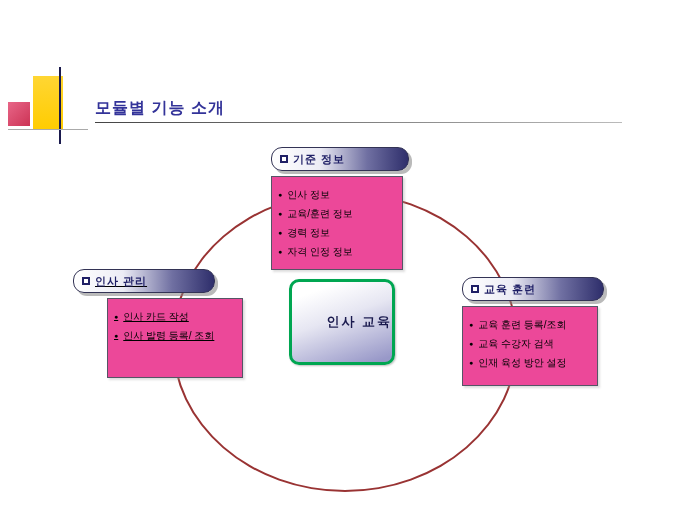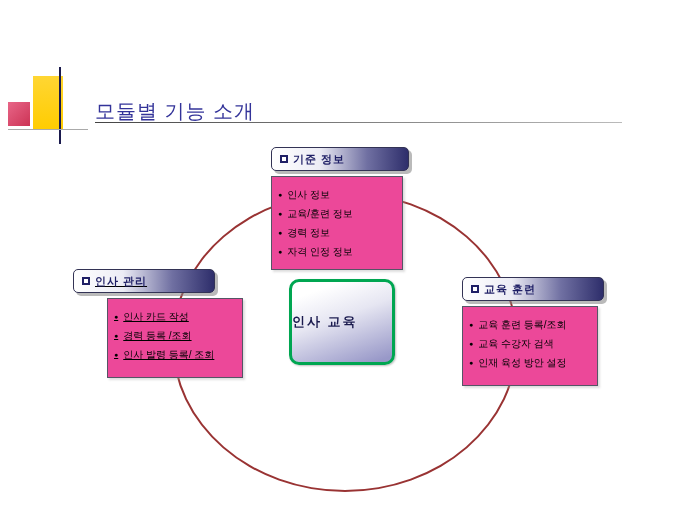--- a/index.html
+++ b/index.html
@@ -14,40 +14,40 @@
 
   
   .deco-yellow{position:absolute; left:33px; top:76px; width:30px; height:54px;
     background:linear-gradient(180deg, #ffd633, var(--deco-yellow));}
   .deco-red{position:absolute; left:8px; top:102px; width:22px; height:24px;
     background:linear-gradient(135deg, #e86688, var(--deco-red));}
   .deco-vline{position:absolute; left:59px; top:67px; width:2px; height:77px; background:#1a1a4e;}
   .deco-hline{position:absolute; left:8px; top:129px; width:80px; height:1px; background:#aaaaaa;}
 
   
-  .title{position:absolute; left:95px; top:98px; font-size:20px; font-weight:normal;
+  .title{position:absolute; left:95px; top:98px; font-size:16px; font-weight:bold;
     color:var(--title); letter-spacing:1px;}
   .title-underline{position:absolute; left:95px; top:122px; width:527px; height:1px;
     background:linear-gradient(to right, #444444, #bbbbbb);}
 
   
   .ellipse{position:absolute; left:172px; top:192px; width:346px; height:300px;
     border:2px solid var(--ellipse); border-radius:50%; z-index:1;}
 
   
   .center-box{position:absolute; left:289px; top:279px; width:106px; height:86px;
     border:3px solid var(--center-border); border-radius:10px;
     background:linear-gradient(160deg, #ffffff 15%, #e6e6f2 45%, var(--center-fill) 95%);
-    display:flex; align-items:center; justify-content:flex-start; z-index:3;
+    display:flex; align-items:center; justify-content:flex-end; z-index:3;
     box-shadow:1px 1px 2px rgba(0,0,0,0.25);}
   .center-box span{font-size:13px; font-weight:bold; color:#1a1a4e; letter-spacing:2px;}
 
   
   .module{position:absolute; z-index:2;}
-  .mod-header{height:24px; border:1px solid #333355; border-radius:5px;
+  .mod-header{height:24px; border:1px solid #333355; border-radius:11px;
     background:linear-gradient(90deg, #ffffff 0%, #ececf5 35%, #7070a2 70%, var(--navy) 100%);
     display:flex; align-items:center; padding-left:8px; gap:5px;
     box-shadow:3px 3px 0 rgba(130,130,130,0.55);}
   .sq{width:8px; height:8px; border:2px solid var(--header-text); background:#ffffff; flex:0 0 auto;}
   .mod-title{font-size:11px; font-weight:bold; color:var(--header-text); letter-spacing:1px; white-space:nowrap;}
   .mod-body{margin-top:5px; width:calc(100% - 6px); background:#ec4899;
     border:1px solid #555566; list-style:none; padding:8px 6px;
     box-shadow:2px 2px 2px rgba(160,160,160,0.35);}
   .mod-body li{font-size:10px; color:#000; line-height:19px; white-space:nowrap;
     display:flex; align-items:center;}
@@ -111,24 +111,20 @@
       <span class="sq"></span>
       <span class="mod-title">인사 관리</span>
     </div>
     <ul class="mod-body">
       <li>
           <span class="bullet">●</span>
           <span>인사 카드 작성</span>
         </li>
       <li>
           <span class="bullet">●</span>
-          <span>경력 등록 /조회</span>
-        </li>
-      <li>
-          <span class="bullet">●</span>
           <span>인사 발령 등록/ 조회</span>
         </li>
     </ul>
   </div>
 
   <div class="module mod-right">
     <div class="mod-header">
       <span class="sq"></span>
       <span class="mod-title">교육 훈련</span>
     </div>

